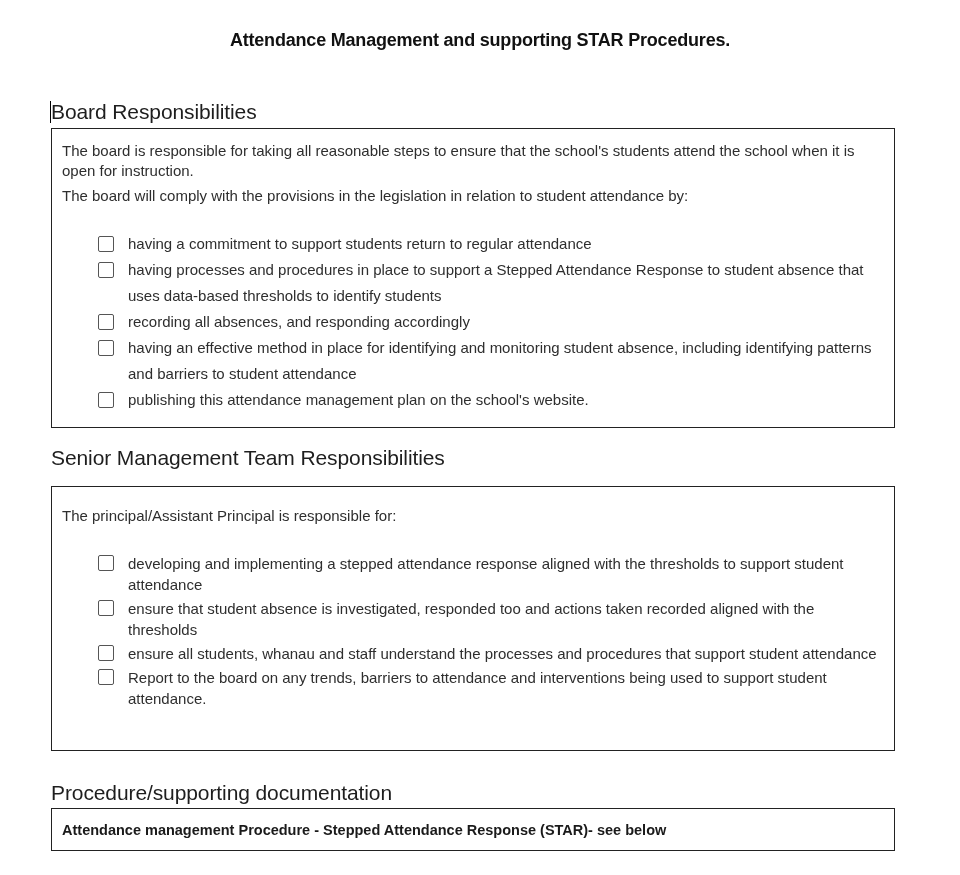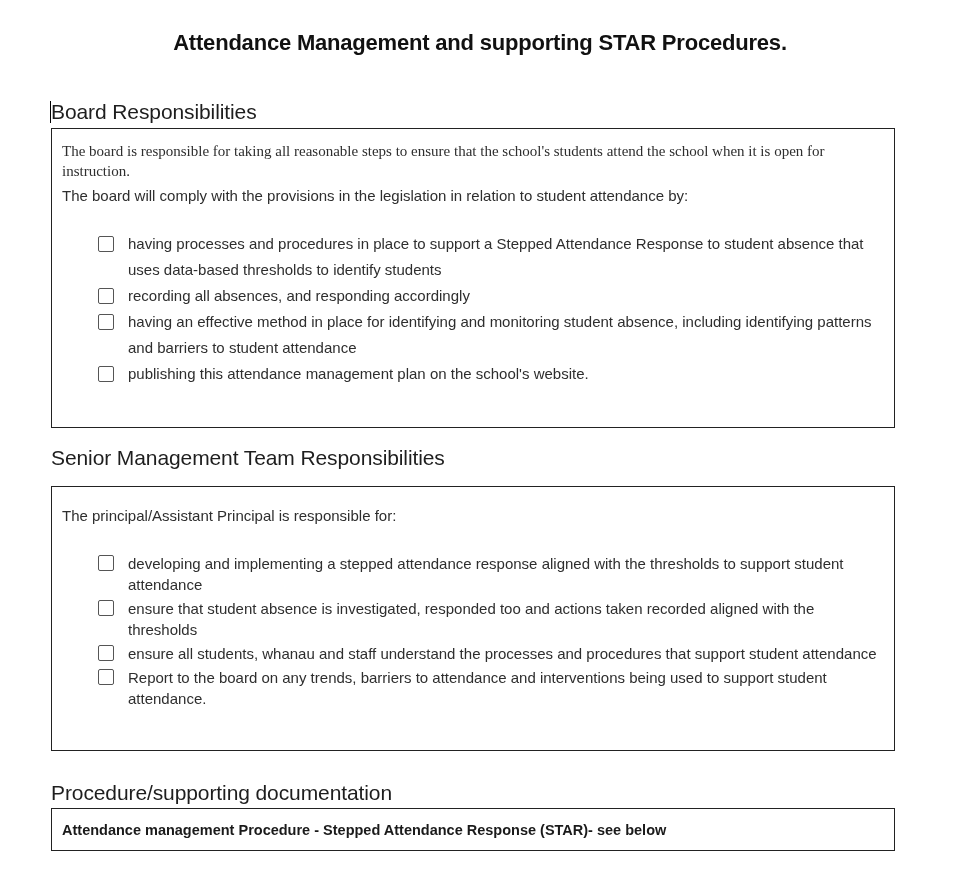--- a/index.html
+++ b/index.html
@@ -16,21 +16,21 @@
       overflow: hidden;
     }
     .doc-title {
       position: absolute;
       left: 0;
       top: 30px;
       width: 960px;
       text-align: center;
       font-family: "Liberation Sans", sans-serif;
       font-weight: bold;
-      font-size: 22px;
+      font-size: 18px;
       color: #111111;
       letter-spacing: -0.2px;
     }
     .section-heading {
       position: absolute;
       left: 51px;
       font-size: 21px;
       color: #1e1e1e;
       font-weight: normal;
       letter-spacing: -0.1px;
@@ -76,21 +76,21 @@
       border-radius: 2px;
       box-sizing: border-box;
       background: #fff;
     }
     
     #board-box {
       top: 128px;
       height: 300px;
       padding: 12px 10px 0 10px;
     }
-    #board-box .intro1 { line-height: 20px; font-family: Liberation Serif, serif; }
+    #board-box .intro1 { line-height: 20px; }
     #board-box .intro2 { margin-top: 6px; }
     #board-box .check-list { margin-top: 26px; }
     #board-box .check-item {
       line-height: 26px;
       padding-left: 66px;
     }
     #board-box .check-item .checkbox { left: 36px; top: 5px; }
     
     #smt-box {
       top: 486px;
@@ -122,20 +122,24 @@
 <body>
 
 <div class="doc-title">Attendance Management and supporting STAR Procedures.</div>
 
 <div class="caret"></div>
 <div class="section-heading" style="top:100px;">Board Responsibilities</div>
 <div class="box" id="board-box">
   <p class="intro1">The board is responsible for taking all reasonable steps to ensure that the school's students attend the school when it is open for instruction.</p>
   <p class="intro2">The board will comply with the provisions in the legislation in relation to student attendance by:</p>
   <ul class="check-list">
+    <li class="check-item">
+      <span class="checkbox"></span>
+      <span>having a commitment to support students return to regular attendance</span>
+    </li>
     <li class="check-item">
       <span class="checkbox"></span>
       <span>having processes and procedures in place to support a Stepped Attendance Response to student absence that uses data-based thresholds to identify students</span>
     </li>
     <li class="check-item">
       <span class="checkbox"></span>
       <span>recording all absences, and responding accordingly</span>
     </li>
     <li class="check-item">
       <span class="checkbox"></span>

